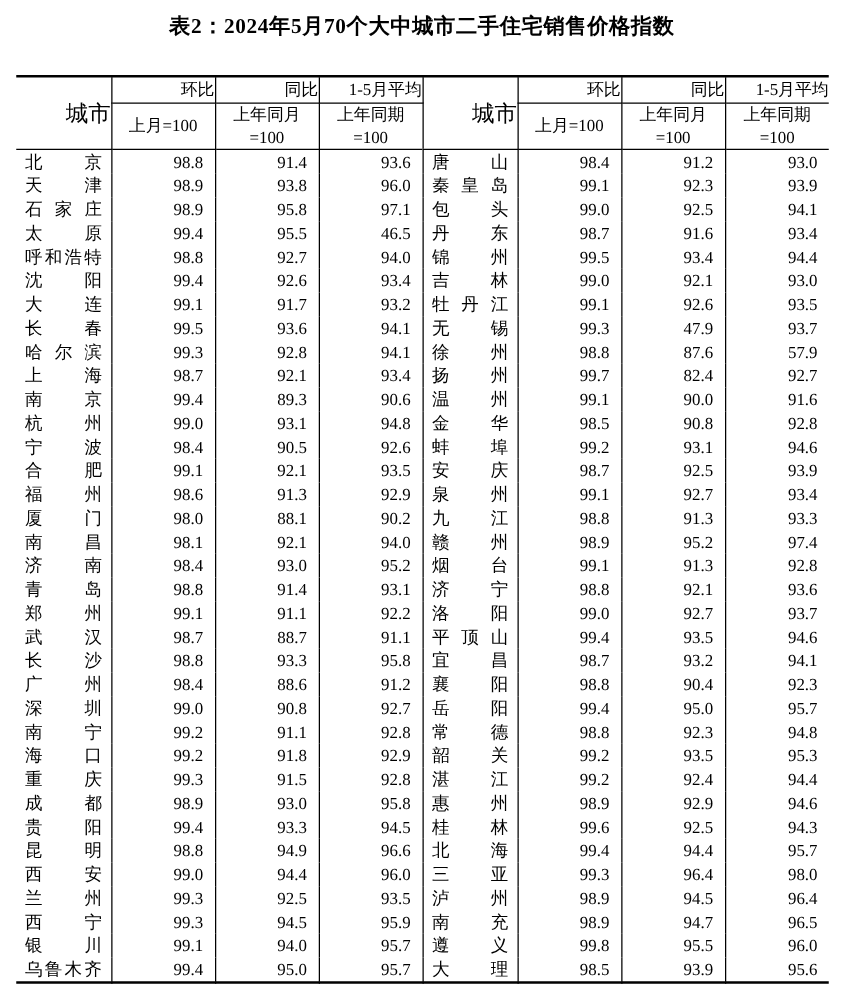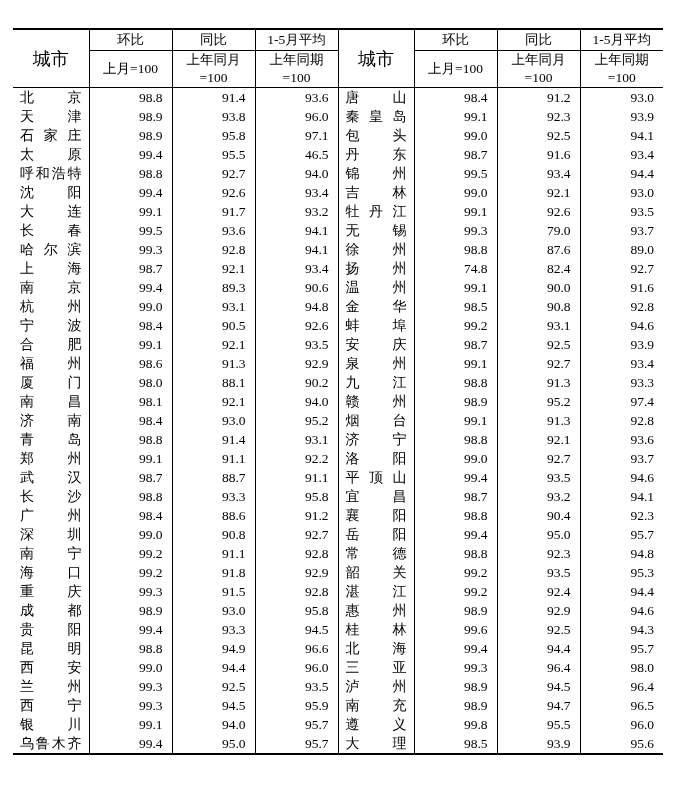--- a/index.html
+++ b/index.html
@@ -36,38 +36,39 @@
   col.c-val   { width: 83px; }
   th, td {
     padding: 0;
     font-weight: normal;
     vertical-align: middle;
   }
   
   th, td { border-right: 1px solid #000; }
   tr > th:last-child, tr > td:last-child { border-right: none; }
   
-  thead tr.h1 th { height: 20px; border-bottom: 1px solid #000; text-align: center; }
+  thead tr.h1 th { height: 20px; border-bottom: 1px solid #000; text-align: right; }
   thead th.city-head { border-bottom: 1px solid #000; text-align: center; font-size: 18px; }
   thead tr.h2 th { height: 36px; border-bottom: 1px solid #000; text-align: center; line-height: 1.3; }
   .base { white-space: pre-line; }
   
   tbody td { height: 19px; }
   td.num { text-align: right; padding-right: 9px; font-variant-numeric: tabular-nums; }
   td.city { padding: 0 7px; font-size: 14px; }
   td.city .spread {
     display: flex;
     justify-content: space-between;
     width: 100%;
   }
 </style>
 </head>
 <body>
 
 <div class="page">
+  <div class="title">表2：2024年5月70个大中城市二手住宅销售价格指数</div>
 
   <table class="price-index">
     <colgroup>
       <col class="c-city">
         <col class="c-val">
         <col class="c-val">
         <col class="c-val">
       <col class="c-city">
         <col class="c-val">
         <col class="c-val">
@@ -253,21 +254,21 @@
           <td class="num">99.5</td>
           <td class="num">93.6</td>
           <td class="num">94.1</td>
           <td class="city">
             <span class="spread">
               <span>无</span>
               <span>锡</span>
             </span>
           </td>
           <td class="num">99.3</td>
-          <td class="num">79.0</td>
+          <td class="num">47.9</td>
           <td class="num">93.7</td>
         </tr>
         <tr>
           <td class="city">
             <span class="spread">
               <span>哈</span>
               <span>尔</span>
               <span>滨</span>
             </span>
           </td>
@@ -275,39 +276,39 @@
           <td class="num">92.8</td>
           <td class="num">94.1</td>
           <td class="city">
             <span class="spread">
               <span>徐</span>
               <span>州</span>
             </span>
           </td>
           <td class="num">98.8</td>
           <td class="num">87.6</td>
-          <td class="num">89.0</td>
+          <td class="num">57.9</td>
         </tr>
         <tr>
           <td class="city">
             <span class="spread">
               <span>上</span>
               <span>海</span>
             </span>
           </td>
           <td class="num">98.7</td>
           <td class="num">92.1</td>
           <td class="num">93.4</td>
           <td class="city">
             <span class="spread">
               <span>扬</span>
               <span>州</span>
             </span>
           </td>
-          <td class="num">74.8</td>
+          <td class="num">99.7</td>
           <td class="num">82.4</td>
           <td class="num">92.7</td>
         </tr>
         <tr>
           <td class="city">
             <span class="spread">
               <span>南</span>
               <span>京</span>
             </span>
           </td>

